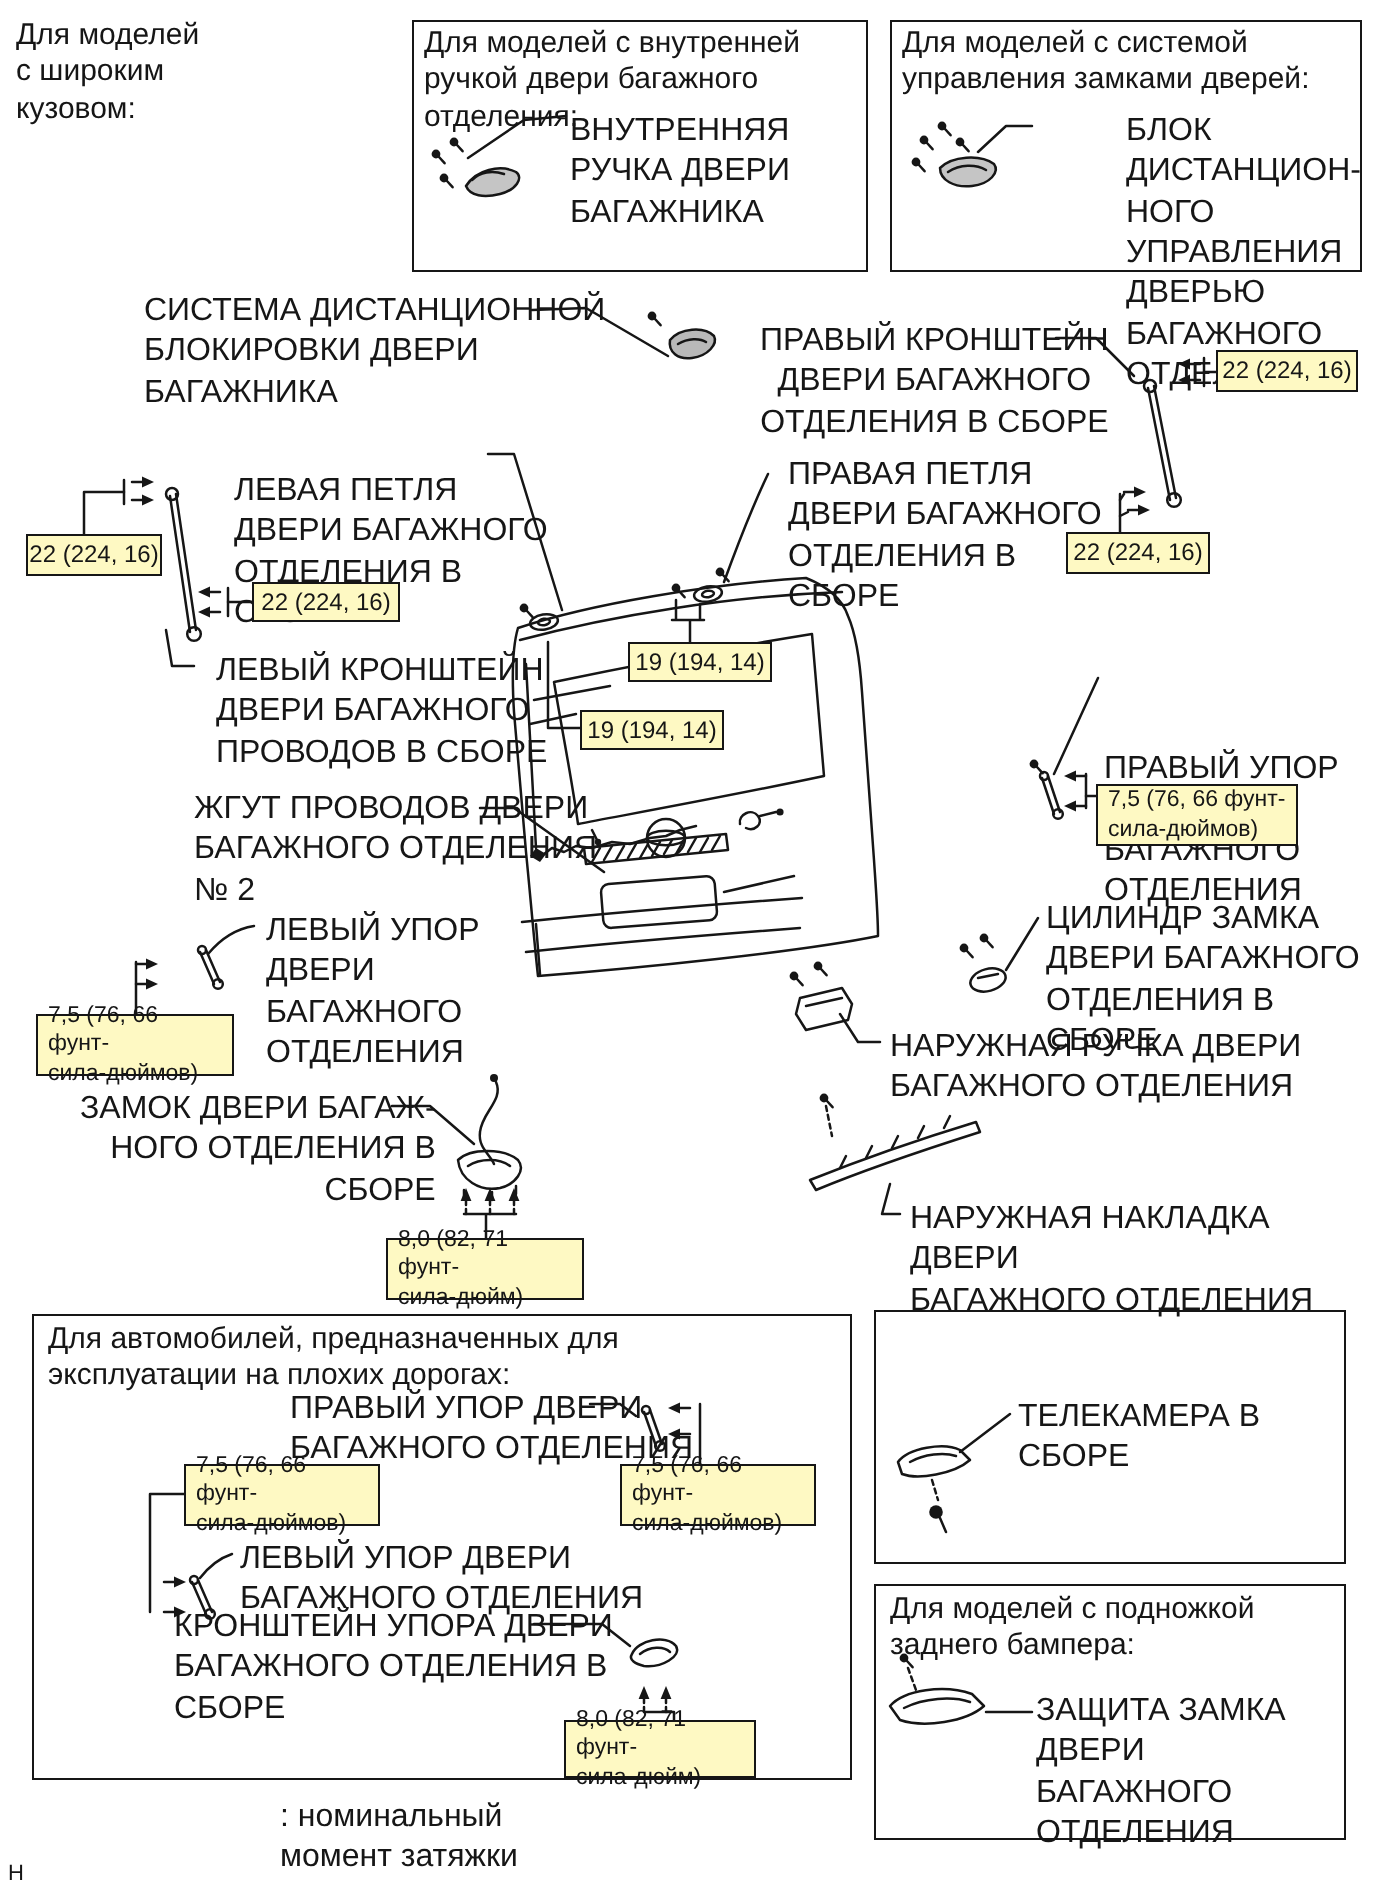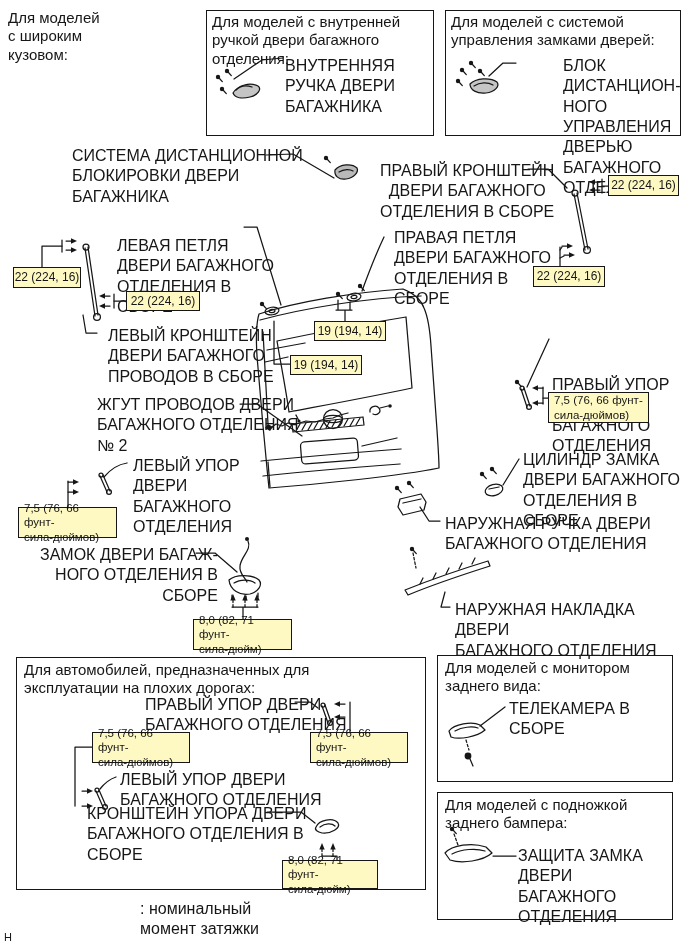--- a/index.html
+++ b/index.html
@@ -274,22 +274,20 @@
   <div class="ttl" style="left:8px;top:9px;">Для моделей
 с широким
 кузовом:</div>
   <div class="ttl" style="left:212px;top:13px;">Для моделей с внутренней
 ручкой двери багажного
 отделения:</div>
   <div class="ttl" style="left:24px;top:661px;">Для автомобилей, предназначенных для
 эксплуатации на плохих дорогах:</div>
   <div class="ttl" style="left:451px;top:13px;">Для моделей с системой
 управления замками дверей:</div>
-  <div class="ttl" style="left:445px;top:659px;">Для моделей с монитором
-заднего вида:</div>
   <div class="ttl" style="left:445px;top:796px;">Для моделей с подножкой
 заднего бампера:</div>
 
   <div class="lbl" style="left:285px;top:56px;">ВНУТРЕННЯЯ
 РУЧКА ДВЕРИ
 БАГАЖНИКА</div>
   <div class="lbl" style="left:519px;top:56px;margin-left:44px;">БЛОК ДИСТАНЦИОН-
 НОГО УПРАВЛЕНИЯ
 ДВЕРЬЮ БАГАЖНОГО
 ОТДЕЛЕНИЯ</div>

